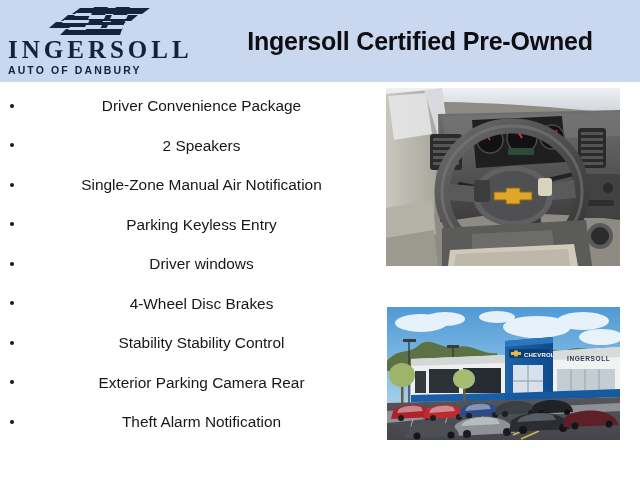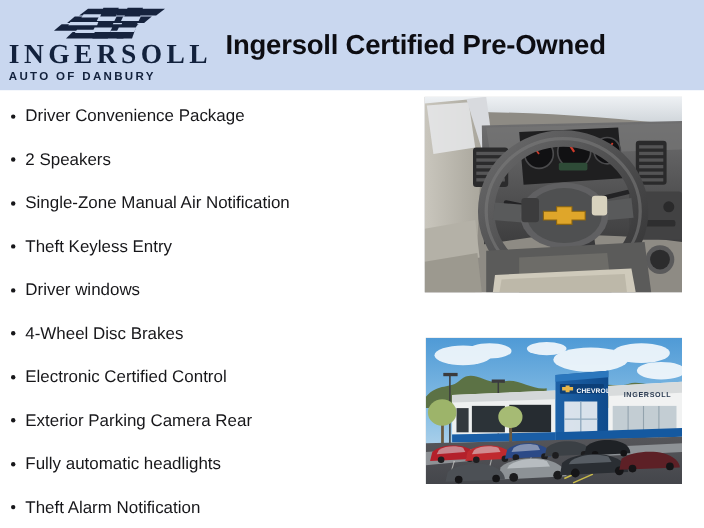--- a/index.html
+++ b/index.html
@@ -32,29 +32,30 @@
   }
   .logo-sub{
     position:absolute;left:0;top:62px;width:176px;
     text-align:left;
     font-size:10.5px;font-weight:700;letter-spacing:2.1px;
     color:#12213c;line-height:12px;
     font-family:"Liberation Sans","DejaVu Sans",sans-serif;
   }
   .banner-title{
     position:absolute;left:205px;top:26px;width:430px;
+    text-align:center;
     font-size:25px;font-weight:700;letter-spacing:-0.2px;
     color:#0d0d12;line-height:30px;
     white-space:nowrap;
   }
 
   
   .features{
     position:absolute;left:0px;top:86px;width:380px;height:392px;
-    margin:0;padding:0;list-style:none;
+    margin:0;padding:0;list-style:none;text-align:center;
   }
   .feature-item{
     position:relative;
     height:39.5px;
     padding-left:23px;
     font-size:15.4px;
     color:#17171a;
     line-height:39.5px;
     white-space:nowrap;
   }
@@ -116,26 +117,25 @@
       <div class="logo-sub">AUTO OF DANBURY</div>
     </div>
 
     <div class="banner-title">Ingersoll Certified Pre-Owned</div>
   </div>
 
   <ul class="features">
     <li class="feature-item">Driver Convenience Package</li>
     <li class="feature-item">2 Speakers</li>
     <li class="feature-item">Single-Zone Manual Air Notification</li>
-    <li class="feature-item">Theft Keyless Entry</li>
+    <li class="feature-item">Parking Keyless Entry</li>
     <li class="feature-item">Driver windows</li>
     <li class="feature-item">4-Wheel Disc Brakes</li>
-    <li class="feature-item">Electronic Certified Control</li>
+    <li class="feature-item">Stability Stability Control</li>
     <li class="feature-item">Exterior Parking Camera Rear</li>
-    <li class="feature-item">Fully automatic headlights</li>
     <li class="feature-item">Theft Alarm Notification</li>
   </ul>
 
   <div class="photo photo-interior" title="Van interior showing steering wheel with Chevrolet bowtie, instrument cluster, dashboard vents and seat">
     <svg viewBox="0 0 234 178" xmlns="http://www.w3.org/2000/svg">
       <defs>
         <linearGradient id="dashG" x1="0" y1="0" x2="0" y2="1">
           <stop offset="0" stop-color="#6f6f70"></stop>
           <stop offset="1" stop-color="#3d3d3e"></stop>
         </linearGradient>

